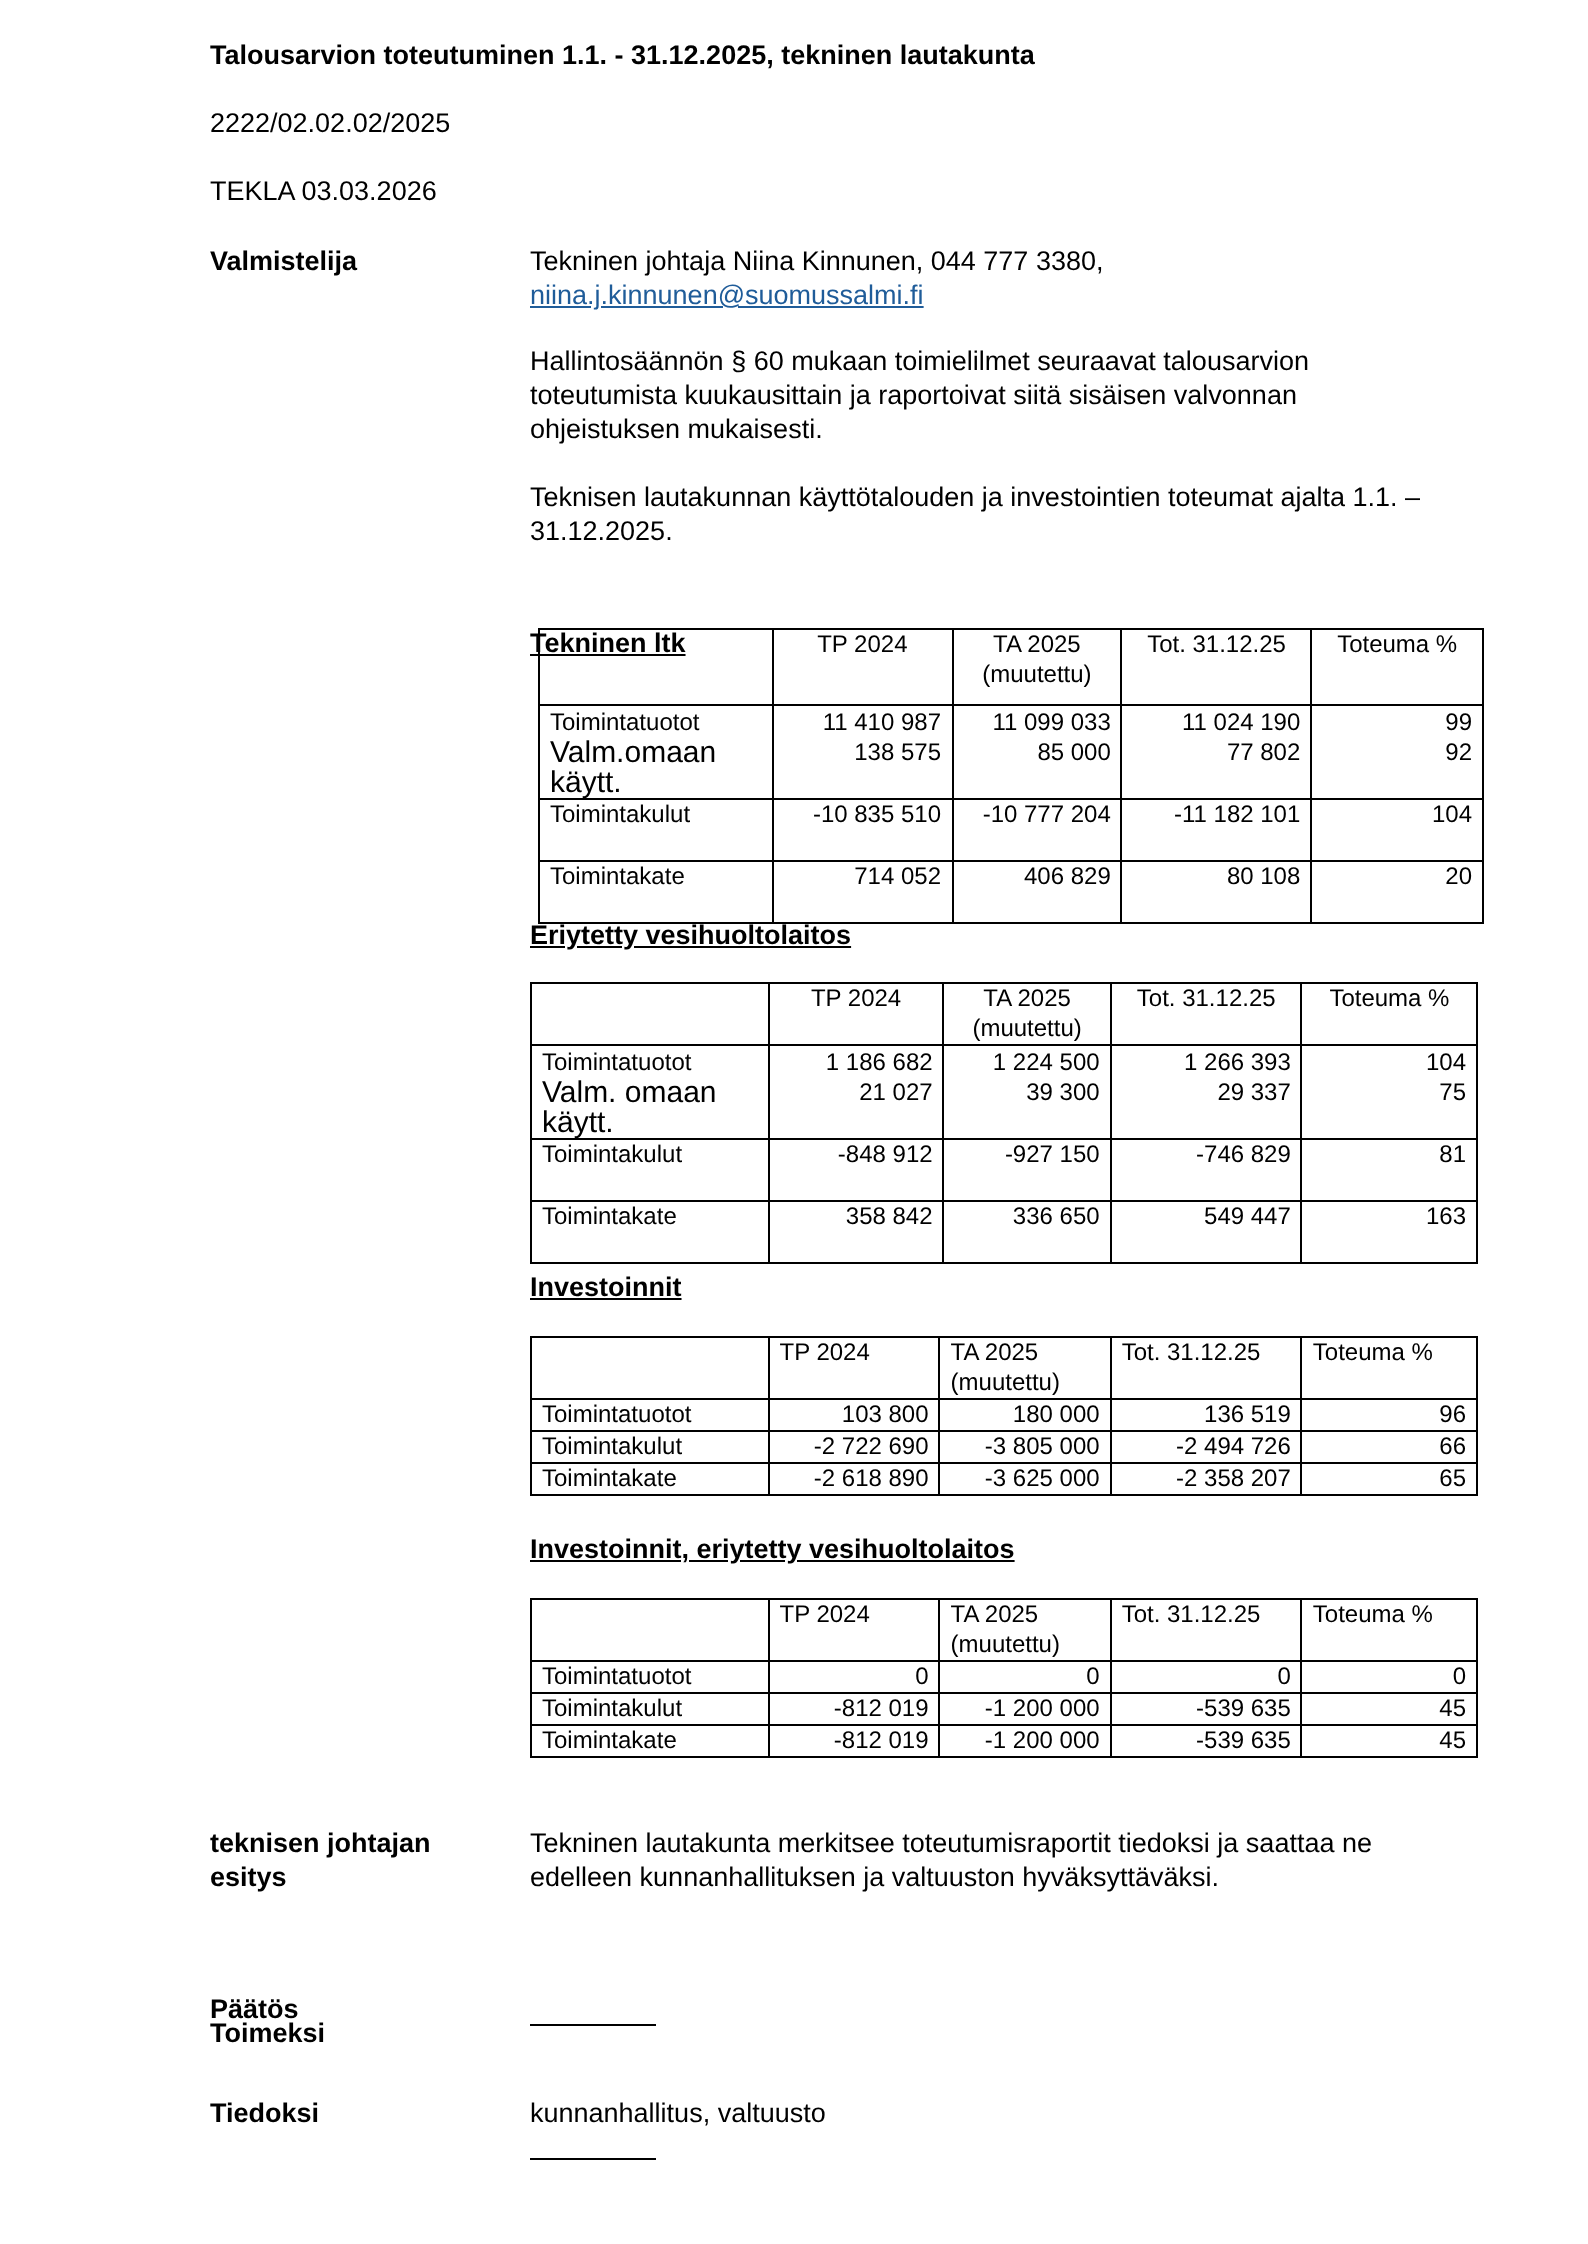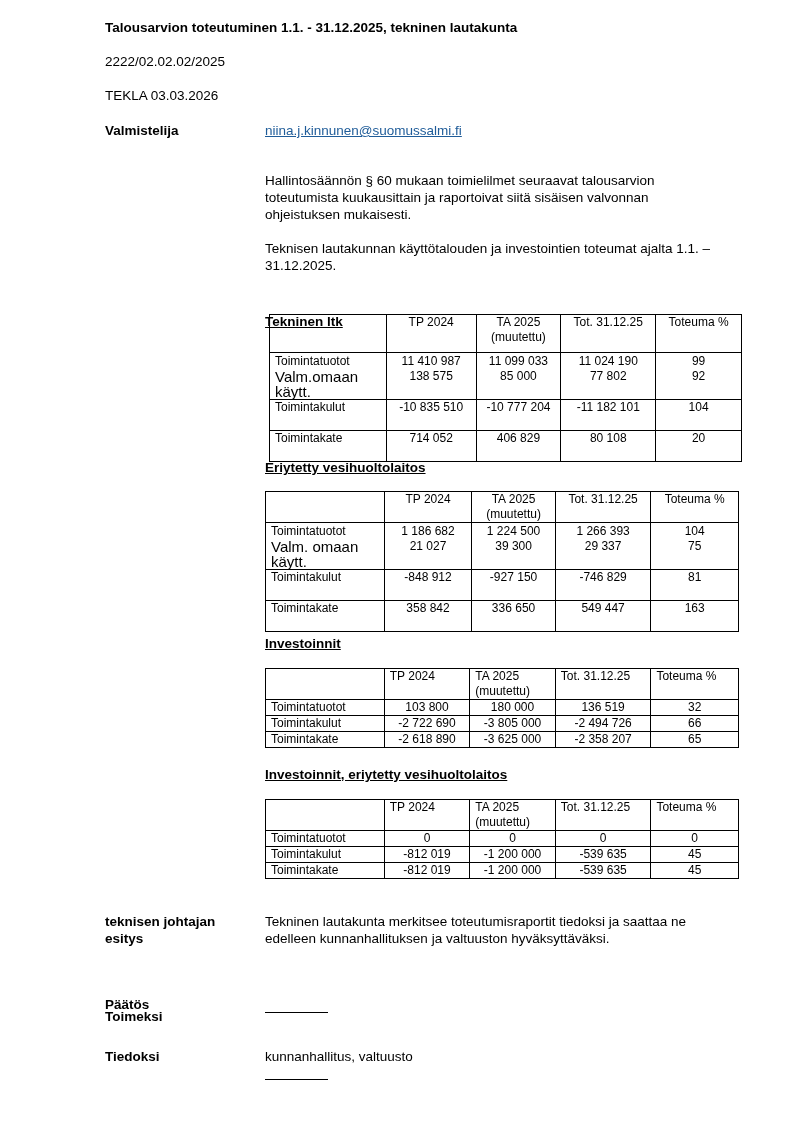--- a/index.html
+++ b/index.html
@@ -19,35 +19,36 @@
 
     table.fin {
       position: absolute; border-collapse: collapse;
       font-size: 12px; line-height: 15px;
     }
     table.fin td, table.fin th {
       border: 1px solid #000; padding: 0 5px; vertical-align: top; font-weight: normal;
     }
     table.fin th { text-align: center; }
     table.fin th.l { text-align: left; }
-    table.fin td.num { text-align: center; }
+    table.fin td.num { text-align: right; }
     table.fin td.name { text-align: left; }
     table.fin td.stack { padding-top: 1px; }
     .sub { font-size: 15px; }
     .rule { left: 265px; width: 63px; height: 0; border-top: 1px solid #000; }
   </style>
 </head>
 <body>
 
 <div class="abs title">Talousarvion toteutuminen 1.1. - 31.12.2025, tekninen lautakunta</div>
 <div class="abs ref">2222/02.02.02/2025</div>
 <div class="abs meeting">TEKLA 03.03.2026</div>
 
 <div class="abs lbl" style="top:122px;">Valmistelija</div>
 <div class="abs body-col" style="top:122px;">
+  <div>Tekninen johtaja Niina Kinnunen, 044 777 3380,</div>
   <a class="email" href="#">niina.j.kinnunen@suomussalmi.fi</a>
 </div>
 <div class="abs body-col" style="top:172px; width:440px;">Hallintosäännön § 60 mukaan toimielilmet seuraavat talousarvion toteutumista kuukausittain ja raportoivat siitä sisäisen valvonnan ohjeistuksen mukaisesti.</div>
 <div class="abs body-col" style="top:240px; width:450px;">Teknisen lautakunnan käyttötalouden ja investointien toteumat ajalta 1.1. – 31.12.2025.</div>
 
 <div class="abs sec-h" style="top:275px;margin-top:39px;">Tekninen ltk</div>
 <table class="fin" style="left:269px; top:314px; width:473px;">
   <colgroup>
       <col style="width:117px">
       <col style="width:90px">
@@ -173,21 +174,21 @@
     <th class="l">TP 2024</th>
     <th class="l"><span>TA 2025</span><br><span>(muutettu)</span></th>
     <th class="l">Tot. 31.12.25</th>
     <th class="l">Toteuma  %</th>
   </tr>
   <tr style="height:15px;">
     <td class="name">Toimintatuotot</td>
     <td class="num">103 800</td>
     <td class="num">180 000</td>
     <td class="num">136 519</td>
-    <td class="num">32</td>
+    <td class="num">96</td>
   </tr>
   <tr style="height:15px;">
     <td class="name">Toimintakulut</td>
     <td class="num">-2 722 690</td>
     <td class="num">-3 805 000</td>
     <td class="num">-2 494 726</td>
     <td class="num">66</td>
   </tr>
   <tr style="height:15px;">
     <td class="name">Toimintakate</td>

